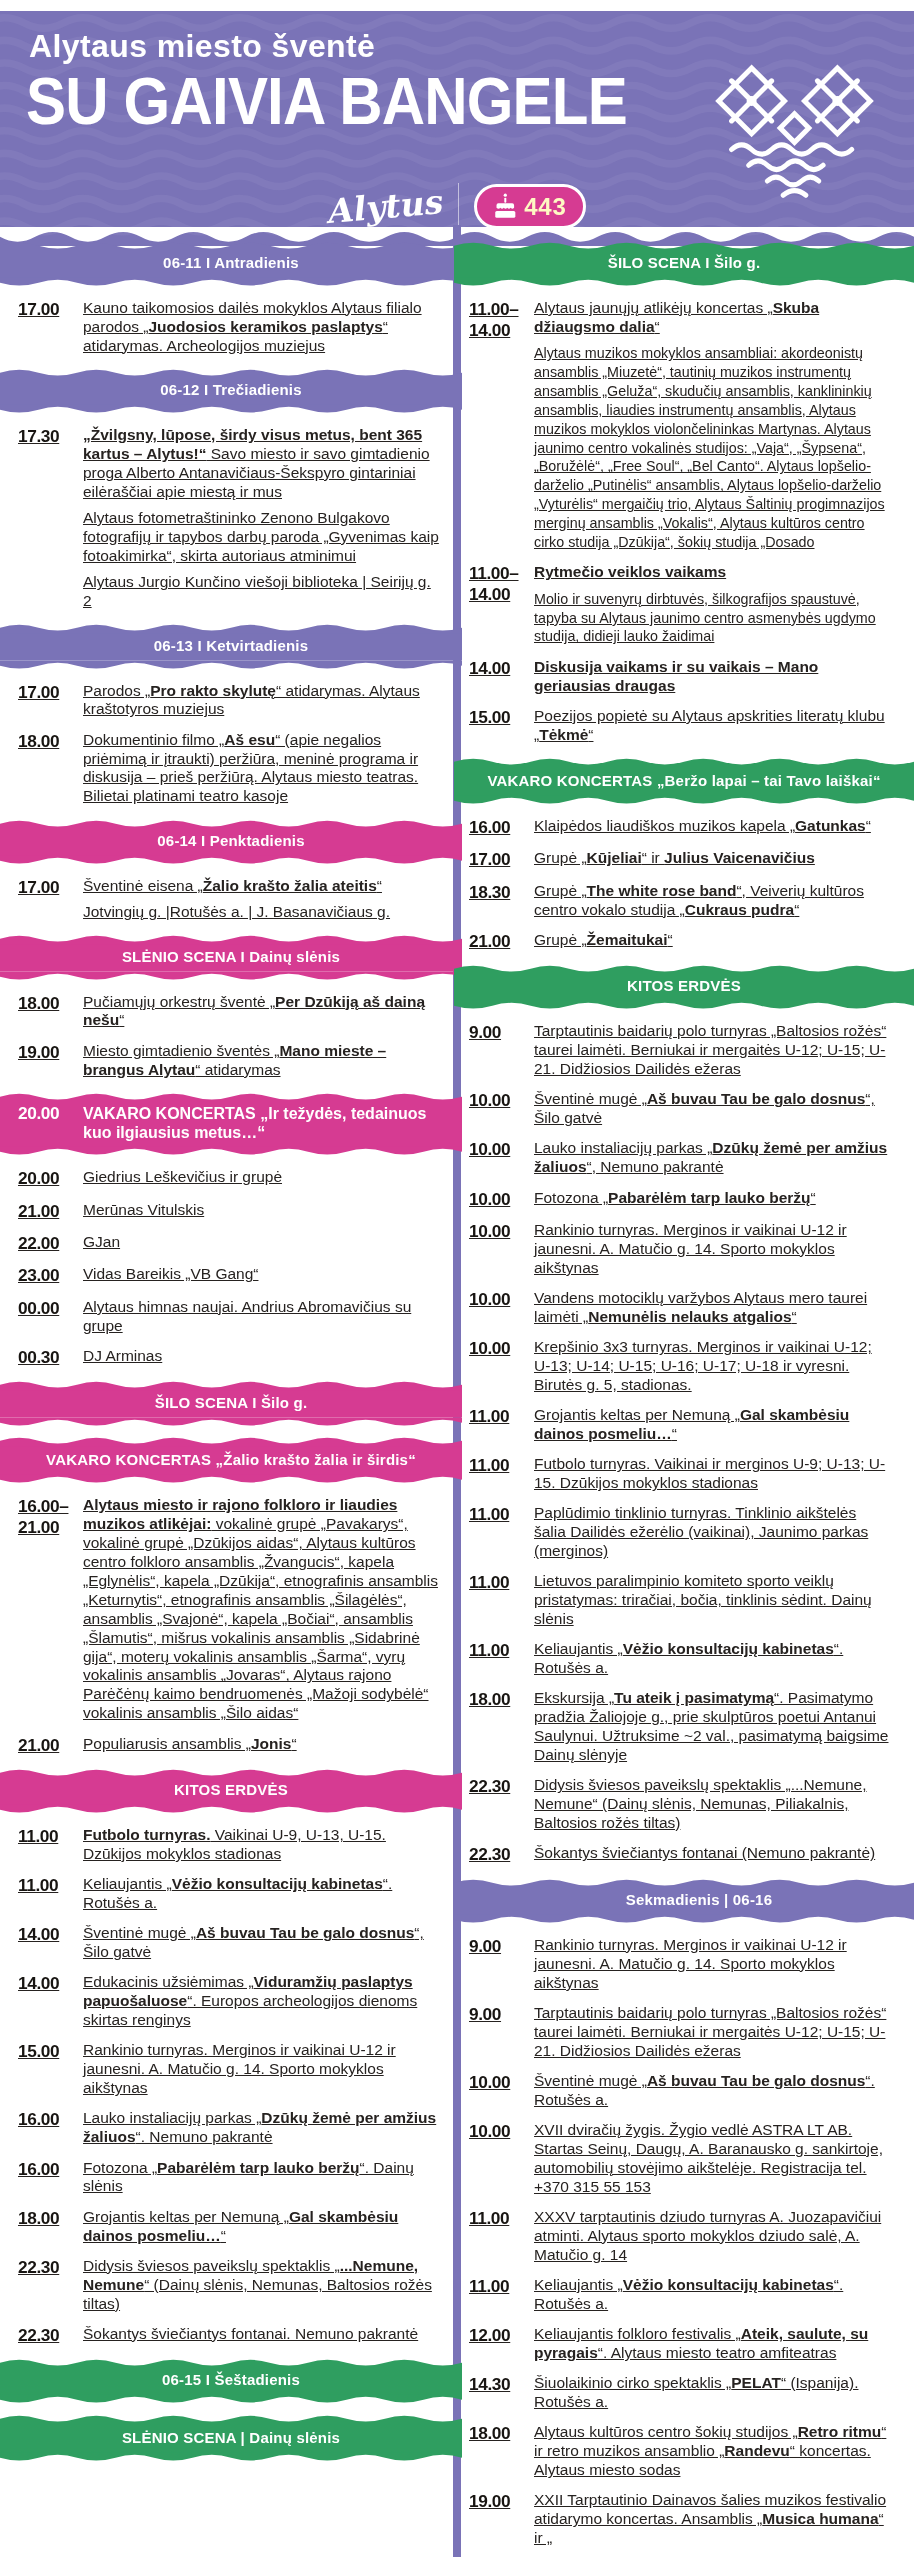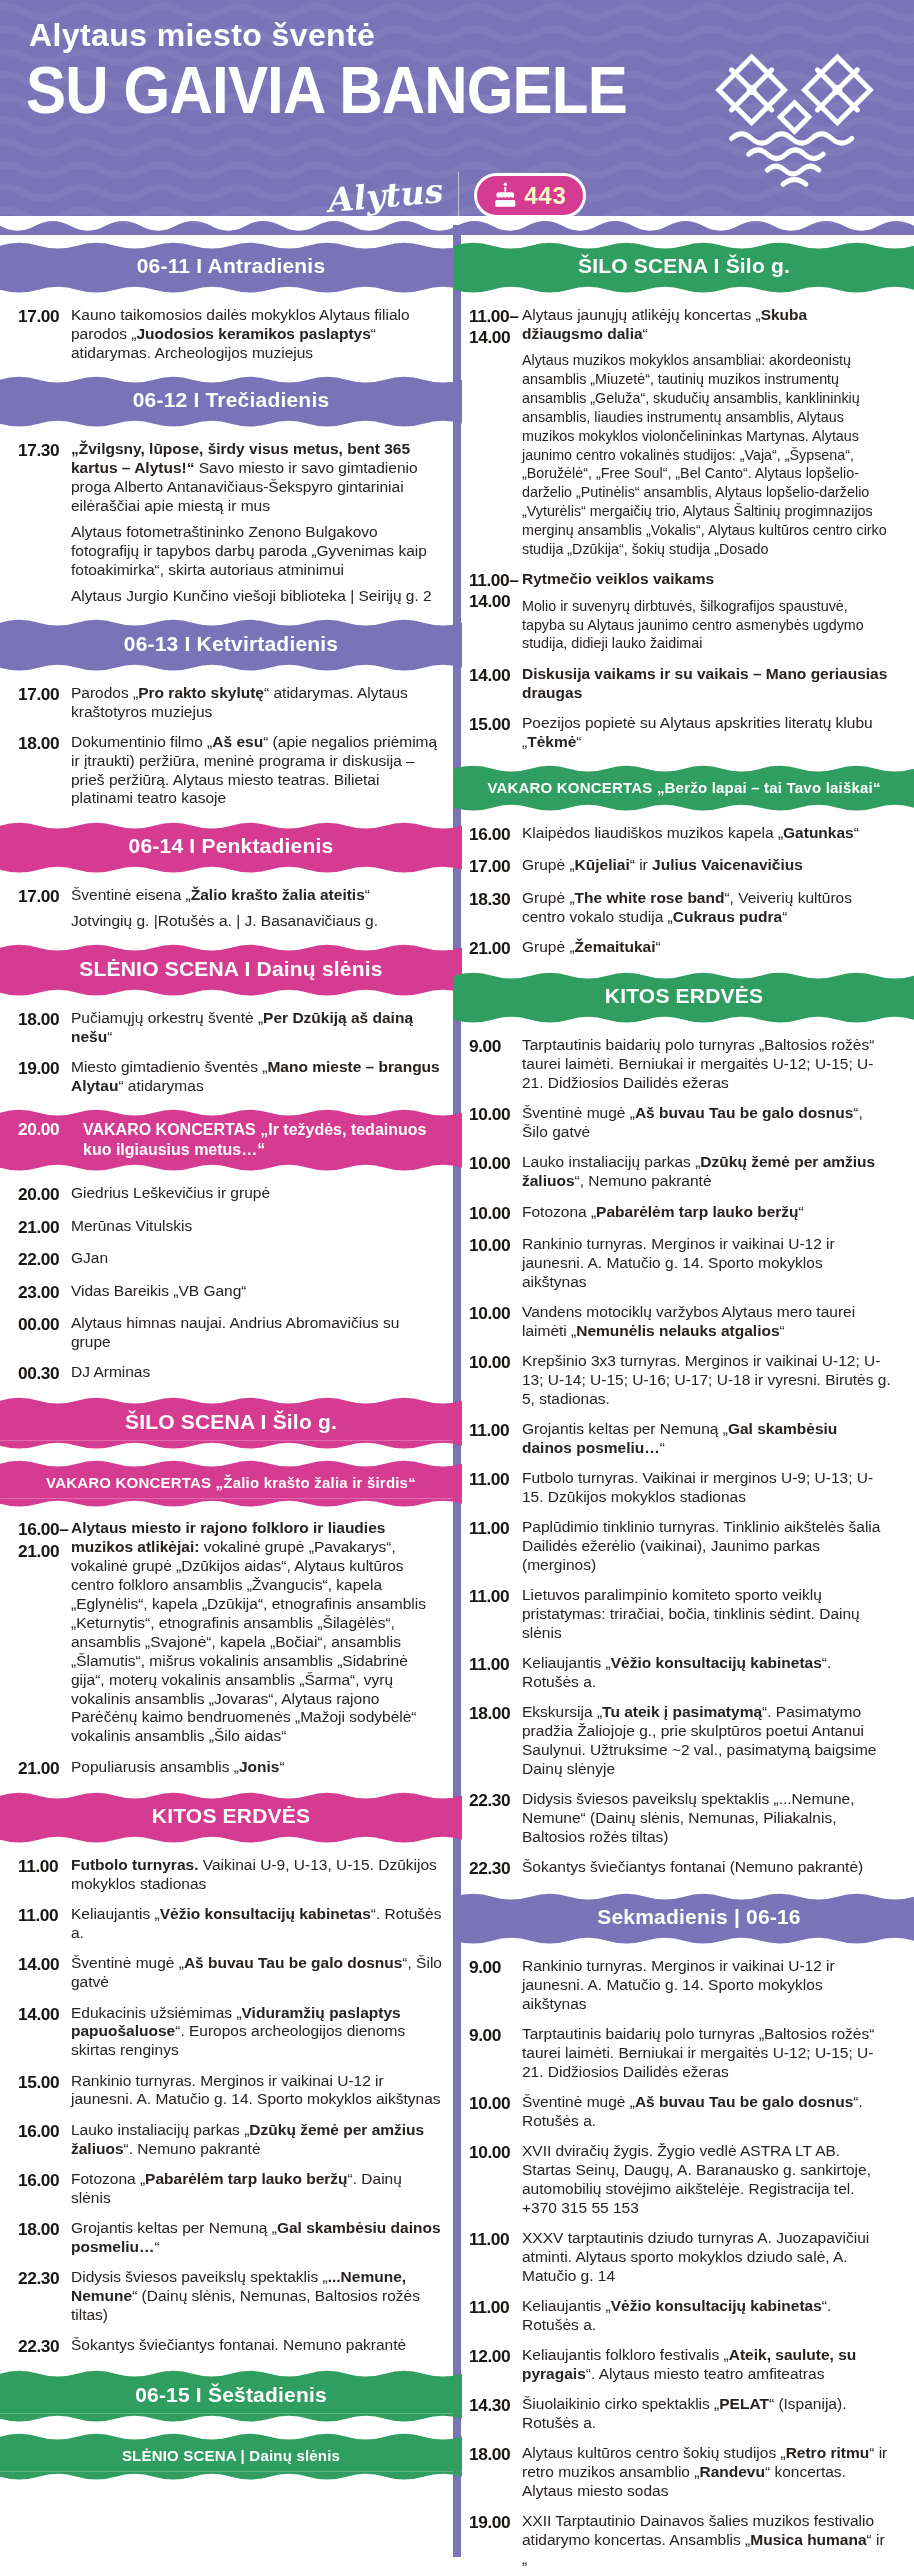--- a/index.html
+++ b/index.html
@@ -1,19 +1,19 @@
 <!DOCTYPE html>
 <html style="font-size:12px"><head>
 <meta charset="utf-8">
 <style>
   html,body{margin:0;padding:0;background:#ffffff;}
   .poster{position:relative;width:914px;height:2576px;background:#ffffff;overflow:hidden;
           font-family:"Liberation Sans",sans-serif;color:#262220;}
   
-  .header{position:absolute;left:0;top:0;width:914px;height:235px;background:#7a73b7;}
+  .header{position:absolute;left:0;top:11px;width:914px;height:235px;background:#7a73b7;}
   .header .pattern{position:absolute;left:0;top:0;width:100%;height:100%;}
   .header-bottom-wave{position:absolute;left:0;bottom:-0.8px;width:914px;height:19.6px;display:block;transform:scaleY(-1);}
   .pretitle{position:absolute;left:29px;top:16.6px;font-size:32px;font-weight:700;color:#fff;letter-spacing:0.4px;}
   .title{position:absolute;left:26px;top:51px;font-size:60px;font-weight:700;color:#fff;letter-spacing:-0.8px;
          transform:scaleY(1.12);transform-origin:left top;white-space:nowrap;}
   .ornament{position:absolute;right:32px;top:47px;}
   .logo-row{position:absolute;left:0;top:172px;width:100%;display:flex;justify-content:center;align-items:center;gap:15px;}
   .logo-script{font-family:"DejaVu Serif",serif;font-style:italic;font-weight:700;font-size:33px;color:#fff;transform:rotate(-5deg);}
   .logo-divider{width:1.5px;height:47px;background:rgba(255,255,255,.55);}
   .badge{display:flex;align-items:center;gap:7.5px;background:#d63b92;border:3px solid #fff;border-radius:22.6px;
@@ -21,24 +21,24 @@
   .badge-num{color:#fef9c3;font-size:24px;font-weight:700;letter-spacing:0.8px;}
   
   .spine{position:absolute;left:453px;top:225px;width:7.5px;height:2332px;background:#7a73b7;z-index:1;}
   .col{position:absolute;top:235px;z-index:2;}
   .col-left{left:0;width:462px;}
   .col-right{left:454px;width:460px;}
   
   .band{margin:4.5px 0 7.5px;}
   .wave{display:block;width:100%;height:11.3px;}
   .wave-b{transform:scaleY(-1);}
-  .band-body{padding:3.8px 18px 6.8px;text-align:center;color:#fff;font-weight:700;font-size:21px;letter-spacing:0.2px;margin:-0.8px 0;}
+  .band-body{padding:3.8px 18px 6.8px;text-align:center;color:#fff;font-weight:700;font-size:15px;letter-spacing:0.2px;margin:-0.8px 0;}
   .band-sm .band-body{font-size:15px;line-height:1.15;padding-top:5.3px;}
   
-  .event{display:flex;margin:10.6px 0 11.3px;line-height:1.22;}
+  .event{display:flex;gap:12px;margin:10.6px 0 11.3px;line-height:1.22;text-decoration:underline;}
   .col-left .event{padding:0 19.6px 0 18px;}
   .col-right .event{padding:0 22.6px 0 15px;}
   .etime{flex:0 0 53px;font-weight:700;font-size:17.3px;letter-spacing:-0.4px;color:#181512;}
   .ebody{flex:1;font-size:15.5px;}
   .ebody .para{margin:0 0 7.5px;}
   .ebody .para:last-child{margin-bottom:0;}
   .b{font-weight:700;}
   .s{font-size:14.3px;}
   
   .hl .hl-row{display:flex;gap:12px;color:#fff;margin:-0.8px 0;padding:1.5px 19.6px 4.5px 18px;}

